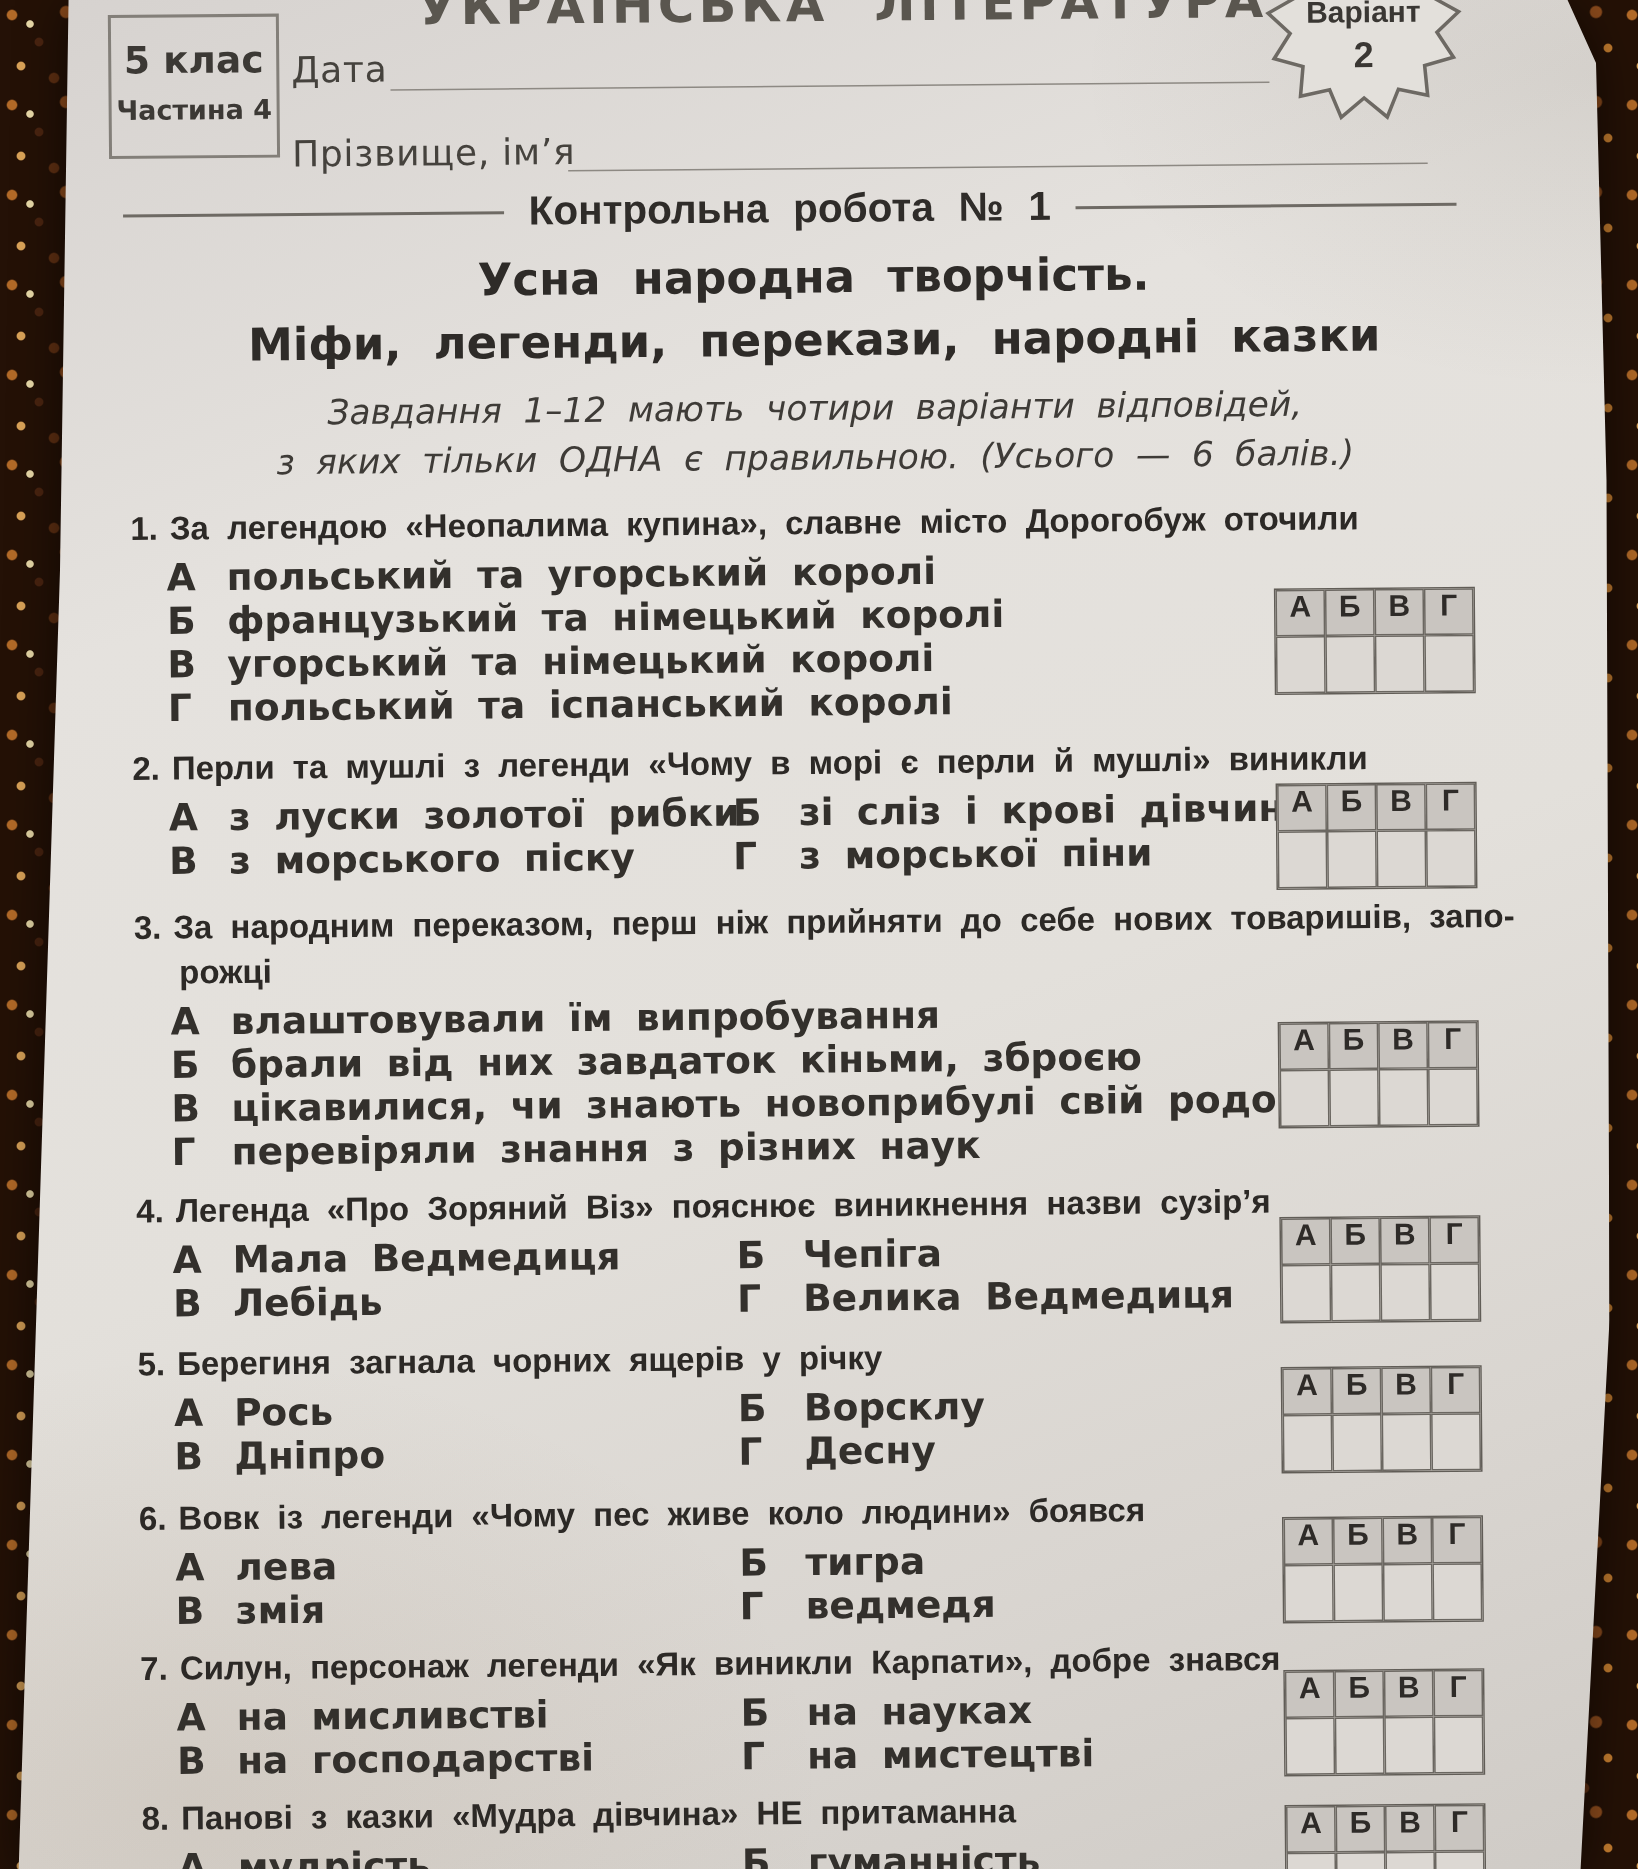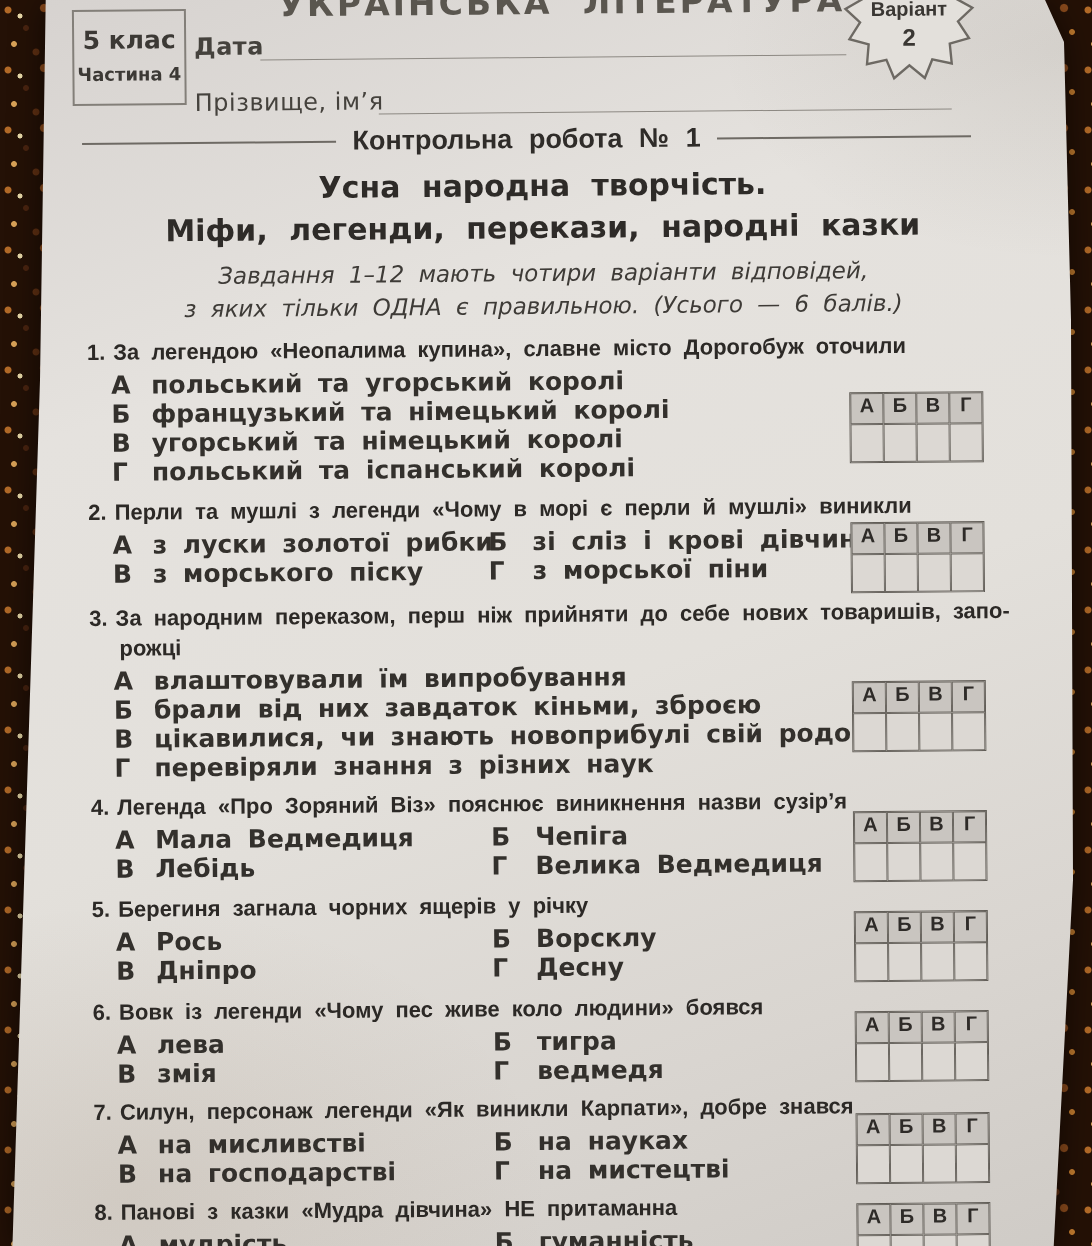--- a/index.html
+++ b/index.html
@@ -27,21 +27,21 @@
     background:radial-gradient(ellipse 600px 420px at 12% 96%, rgba(120,90,55,.10), transparent 70%),
                radial-gradient(ellipse 500px 300px at 98% 4%, rgba(70,60,45,.10), transparent 70%);}
   .content{position:absolute;inset:0;transform:rotate(-0.5deg);transform-origin:540px 480px;color:#34312d;}
   .abs{position:absolute;}
   .top-title{top:-17px;left:40px;right:0;text-align:center;
     font:700 33px "DejaVu Sans",sans-serif;letter-spacing:3px;word-spacing:16px;color:#5a564f;}
   .class-box{left:76px;top:6px;width:110px;height:92px;border:2px solid #837f79;}
   .class-box .l1{position:absolute;top:14px;left:0;right:0;text-align:center;font:700 25px "DejaVu Sans",sans-serif;color:#3c3935;}
   .class-box .l2{position:absolute;top:52px;left:0;right:0;text-align:center;font:700 18px "DejaVu Sans",sans-serif;color:#3c3935;}
   .flabel{font:400 24px "DejaVu Sans",sans-serif;color:#45423d;letter-spacing:.5px;}
-  .date-label{left:198px;top:30px;font-weight:bold;}
+  .date-label{left:198px;top:30px;}
   .date-line{left:264px;top:57px;width:586px;border-top:1.6px solid #8d8983;height:0;}
   .name-label{left:198px;top:86px;}
   .name-line{left:382px;top:112px;width:573px;border-top:1.6px solid #8d8983;height:0;}
   .star-svg{left:838px;top:-52px;width:150px;height:137px;}
   .variant-label{left:838px;top:1px;width:150px;text-align:center;font:700 20px "Liberation Sans",sans-serif;color:#3a3733;}
   .variant-num{left:838px;top:27px;width:150px;text-align:center;font:700 24px "Liberation Sans",sans-serif;color:#3a3733;}
   .work-row{top:124px;left:85px;right:118px;display:flex;align-items:center;gap:16px;}
   .work-line{flex:1;height:2px;background:#6e6a64;}
   .work-title{font:700 27px "Liberation Sans",sans-serif;word-spacing:9px;white-space:nowrap;color:#2f2c29;}
   .t1{top:168px;left:90px;width:910px;text-align:center;font:700 30px "DejaVu Sans",sans-serif;word-spacing:11px;color:#2e2b28;}

